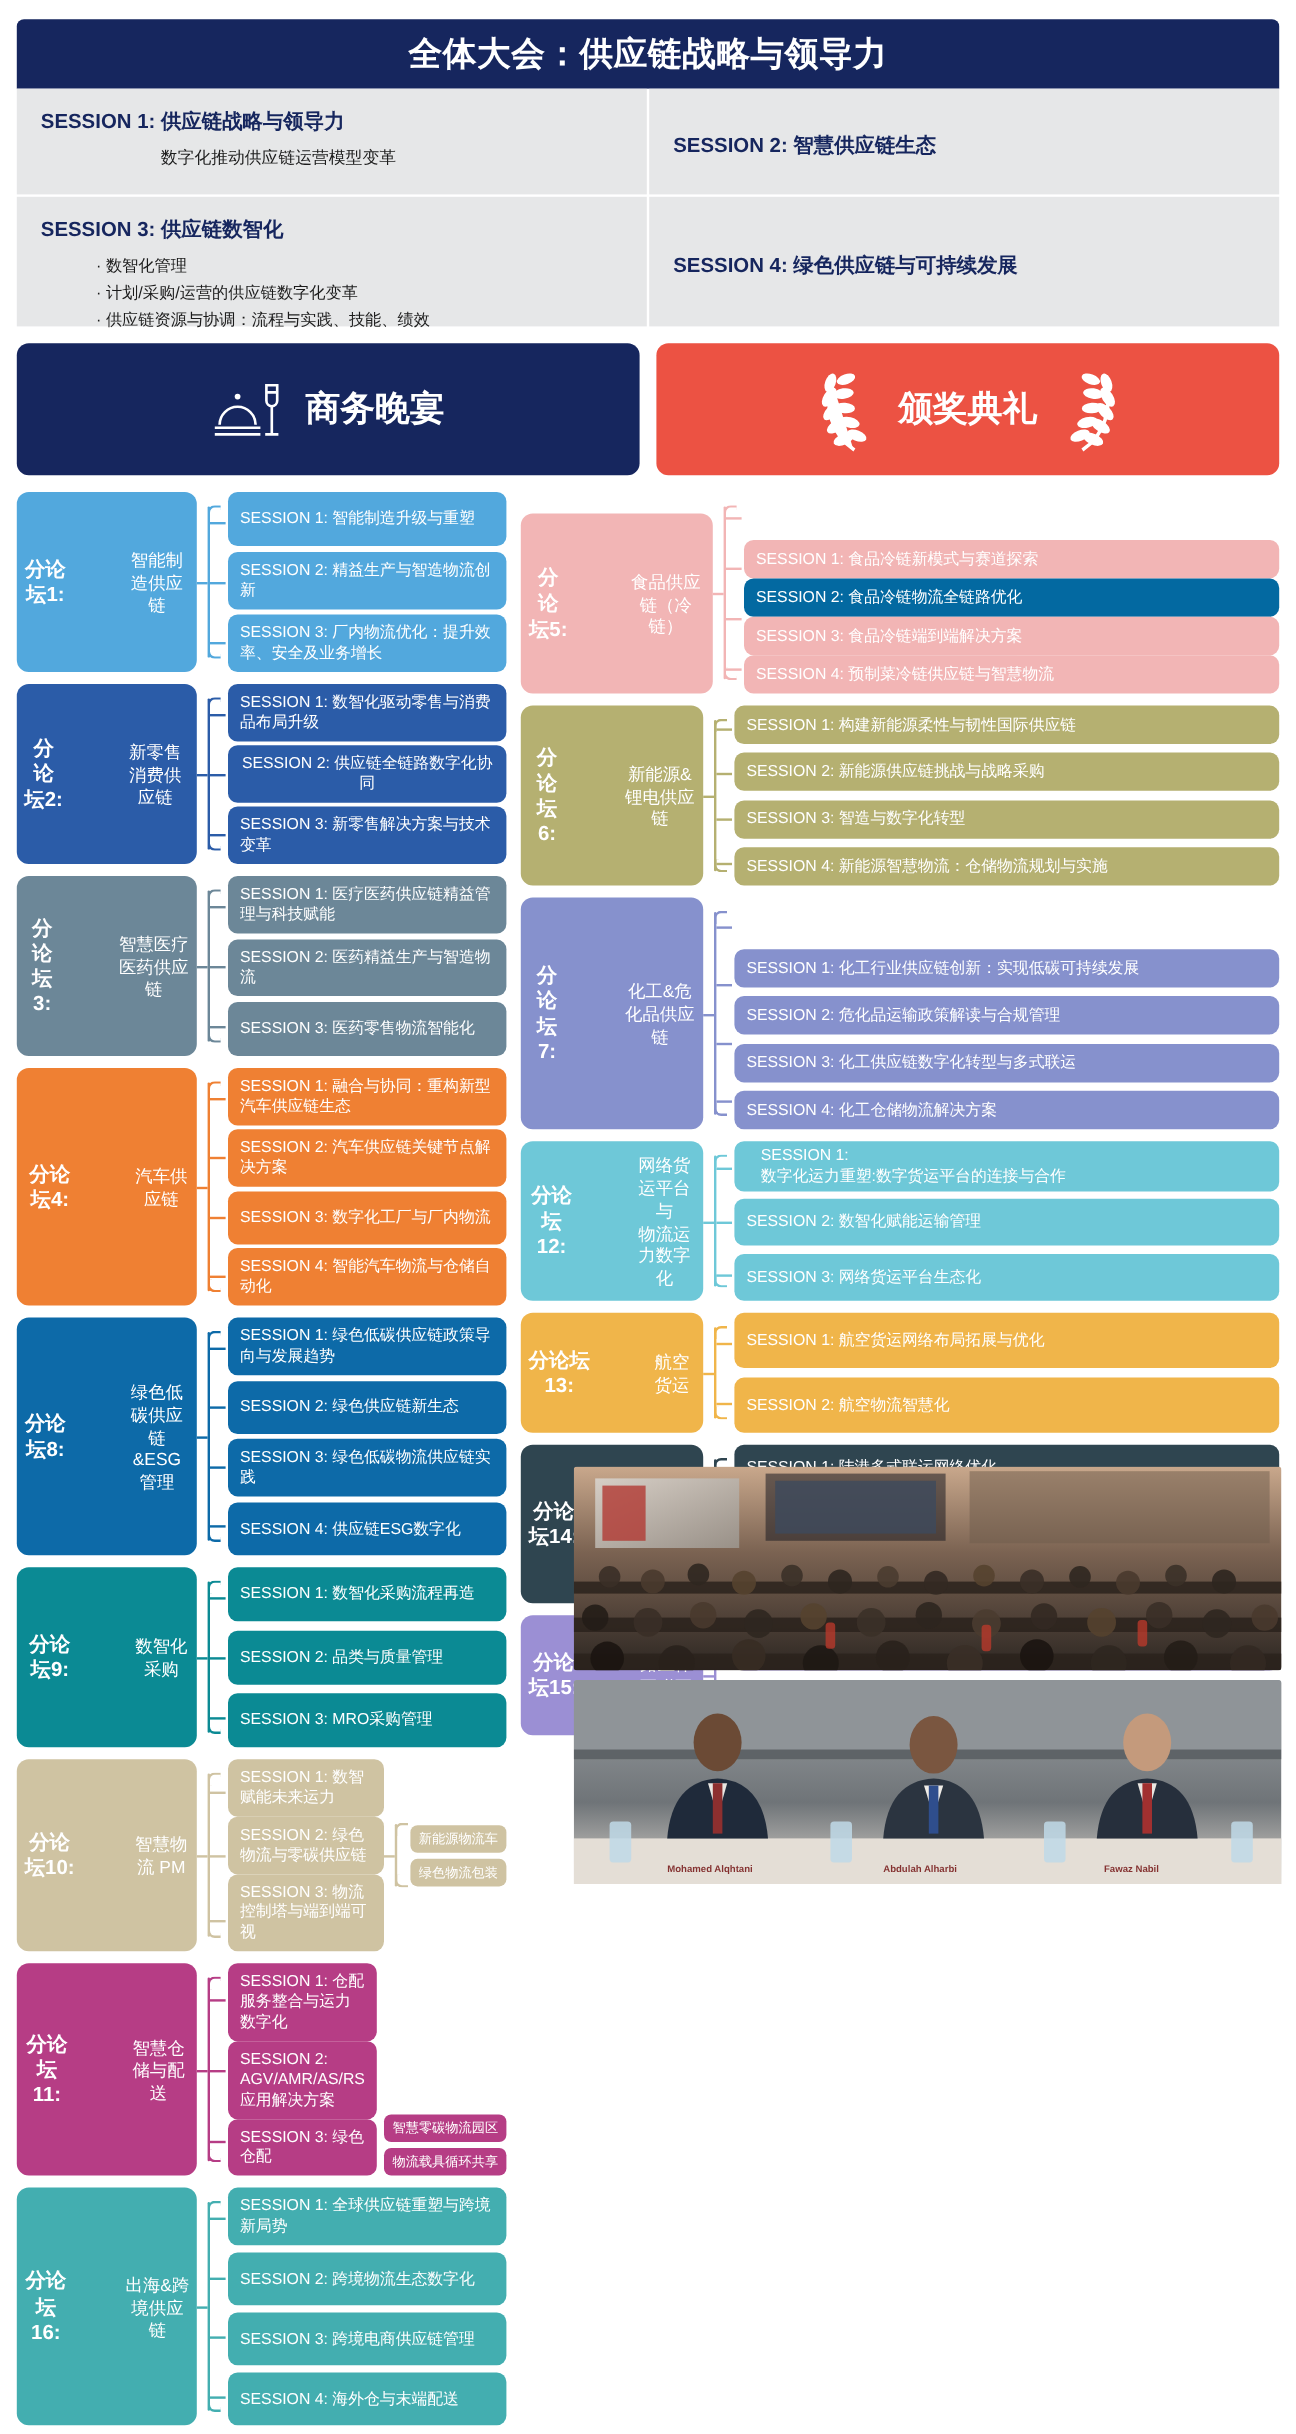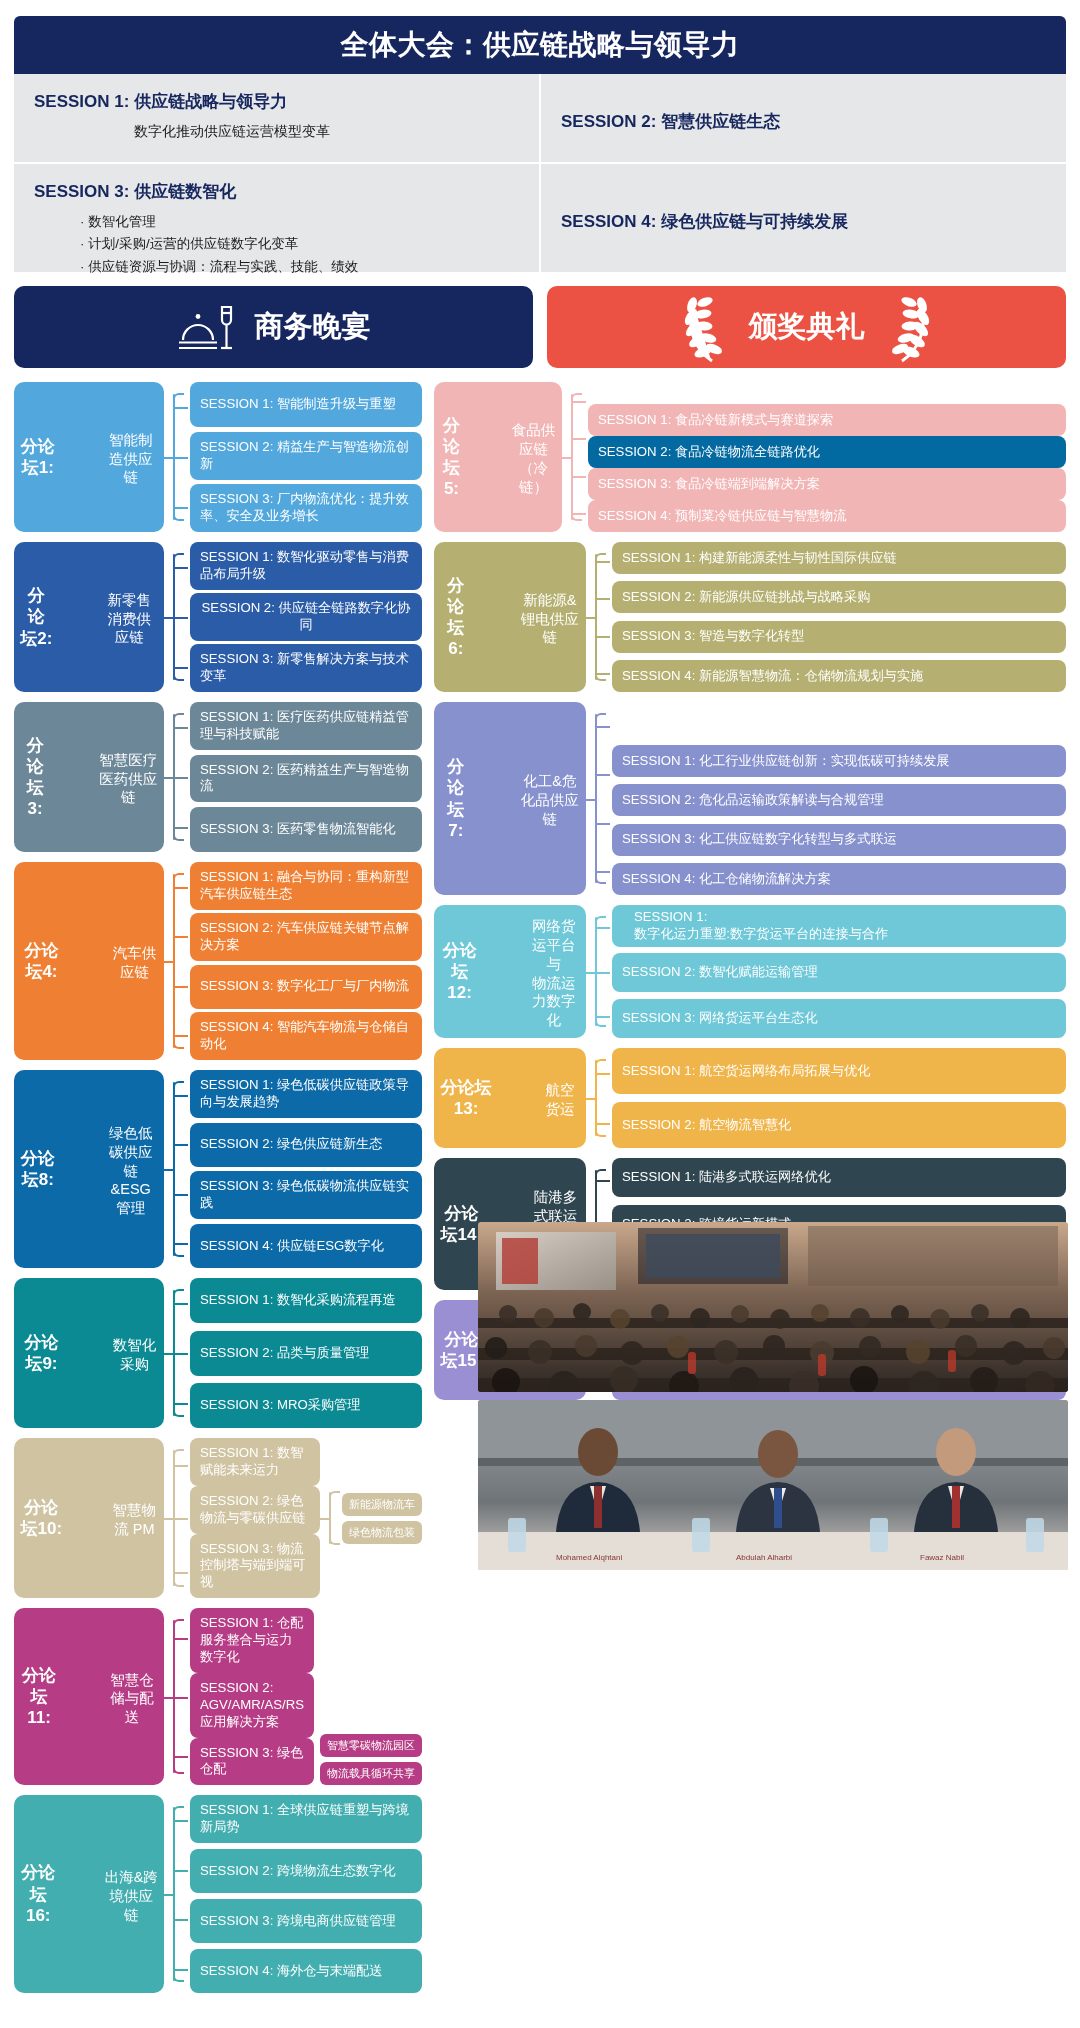--- a/index.html
+++ b/index.html
@@ -28,21 +28,21 @@
     color: #16265e; font-weight: bold; font-size: 17px; white-space: nowrap;
   }
   .psub { color: #1b1b1b; font-size: 14px; margin-top: 10px; padding-left: 100px; }
   .pbullets { margin-top: 8px; padding-left: 46px; }
   .pbullets li { list-style: none; font-size: 13.5px; color: #1b1b1b; line-height: 1.65; }
   .pbullets li::before { content: "· "; }
 
   
   .banners { display: grid; grid-template-columns: 1fr 1fr; gap: 14px; margin-bottom: 14px; }
   .banner {
-    height: 82px; border-radius: 10px; display: flex; align-items: center;
+    height: 110px; border-radius: 10px; display: flex; align-items: center;
     justify-content: center; gap: 20px; color: #fff;
     font-size: 29px; font-weight: bold;
   }
   .banner.dinner { background: #16265e; }
   .banner.award { background: #ec5243; }
   .banner svg { display: block; }
 
   
   .columns { display: grid; grid-template-columns: 408px 1fr; gap: 12px; }
 
@@ -417,21 +417,21 @@
               <span>SESSION 3: 跨境电商供应链管理</span>
             </div>
             <div class="session" style="background: rgb(67, 174, 176); min-height: 44px;">
               <span>SESSION 4: 海外仓与末端配送</span>
             </div>
           </div>
         </div>
       </div>
     <div id="right-col">
         <div class="forum">
-          <div class="forum-label" style="background: rgb(242, 181, 181); width: 128px; min-height: 150px;">
+          <div class="forum-label" style="background: rgb(242, 181, 181); width: 160px; min-height: 150px; margin-top: 18px;">
             <div class="fl-title">分论坛5:</div>
             <div class="fl-sub">食品供应链（冷链）</div>
           </div>
           <div class="connector" style="color: rgb(242, 181, 181);">
             <div class="stem"></div>
             <div class="spine"></div>
             <div class="tick" style="top: 12.5%;"></div>
             <div class="tick" style="top: 37.5%;"></div>
             <div class="tick" style="top: 62.5%;"></div>
             <div class="tick" style="top: 87.5%;"></div>
@@ -663,21 +663,21 @@
           <circle cx="506" cy="159" r="14" fill="#241d18"></circle>
             <circle cx="562" cy="164" r="15" fill="#332a23"></circle>
         </g>
         <g fill="#c0392b" opacity=".75">
           <rect x="210" y="130" width="8" height="22" rx="3"></rect>
           <rect x="340" y="132" width="8" height="22" rx="3"></rect>
           <rect x="470" y="128" width="8" height="22" rx="3"></rect>
         </g>
       </svg>
     </div>
-    <div class="photo" style="height:194px;">
+    <div class="photo" style="height:194px;font-weight:bold;">
       <svg width="590" height="170" viewBox="0 0 590 170">
         <defs>
           <linearGradient id="room" x1="0" y1="0" x2="0" y2="1">
             <stop offset="0%" stop-color="#9fa3a6"></stop>
               <stop offset="60%" stop-color="#6f7478"></stop>
               <stop offset="100%" stop-color="#d8d3cc"></stop>
           </linearGradient>
         </defs>
         <rect width="590" height="170" fill="url(#room)"></rect>
         <rect x="0" y="0" width="590" height="58" fill="#8f9498"></rect>

